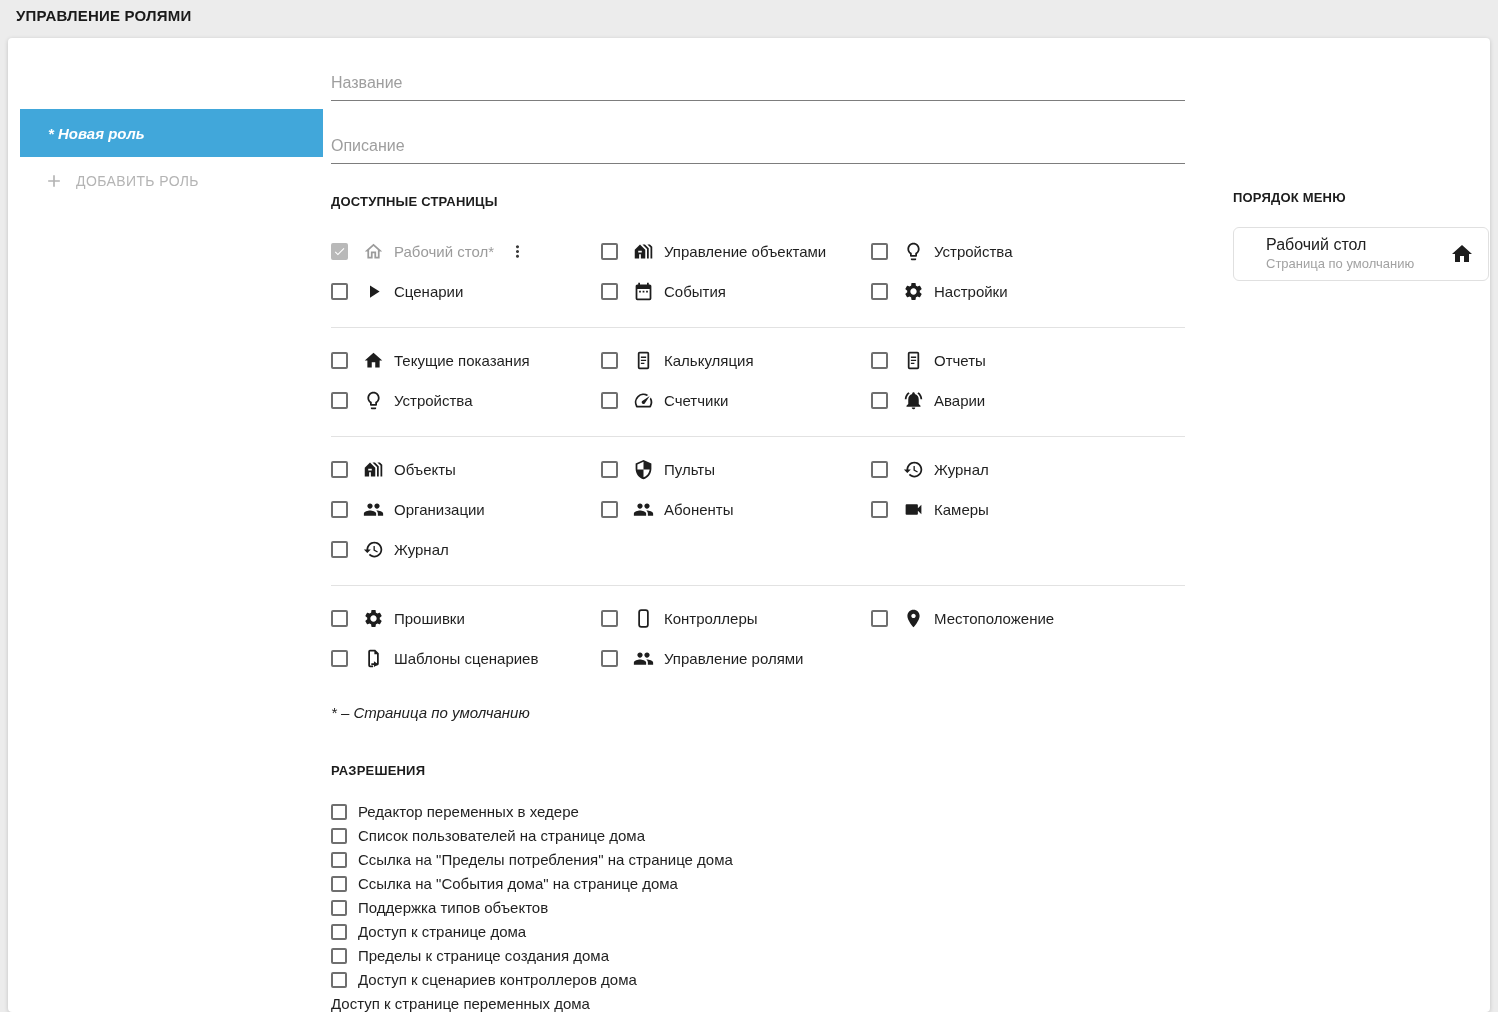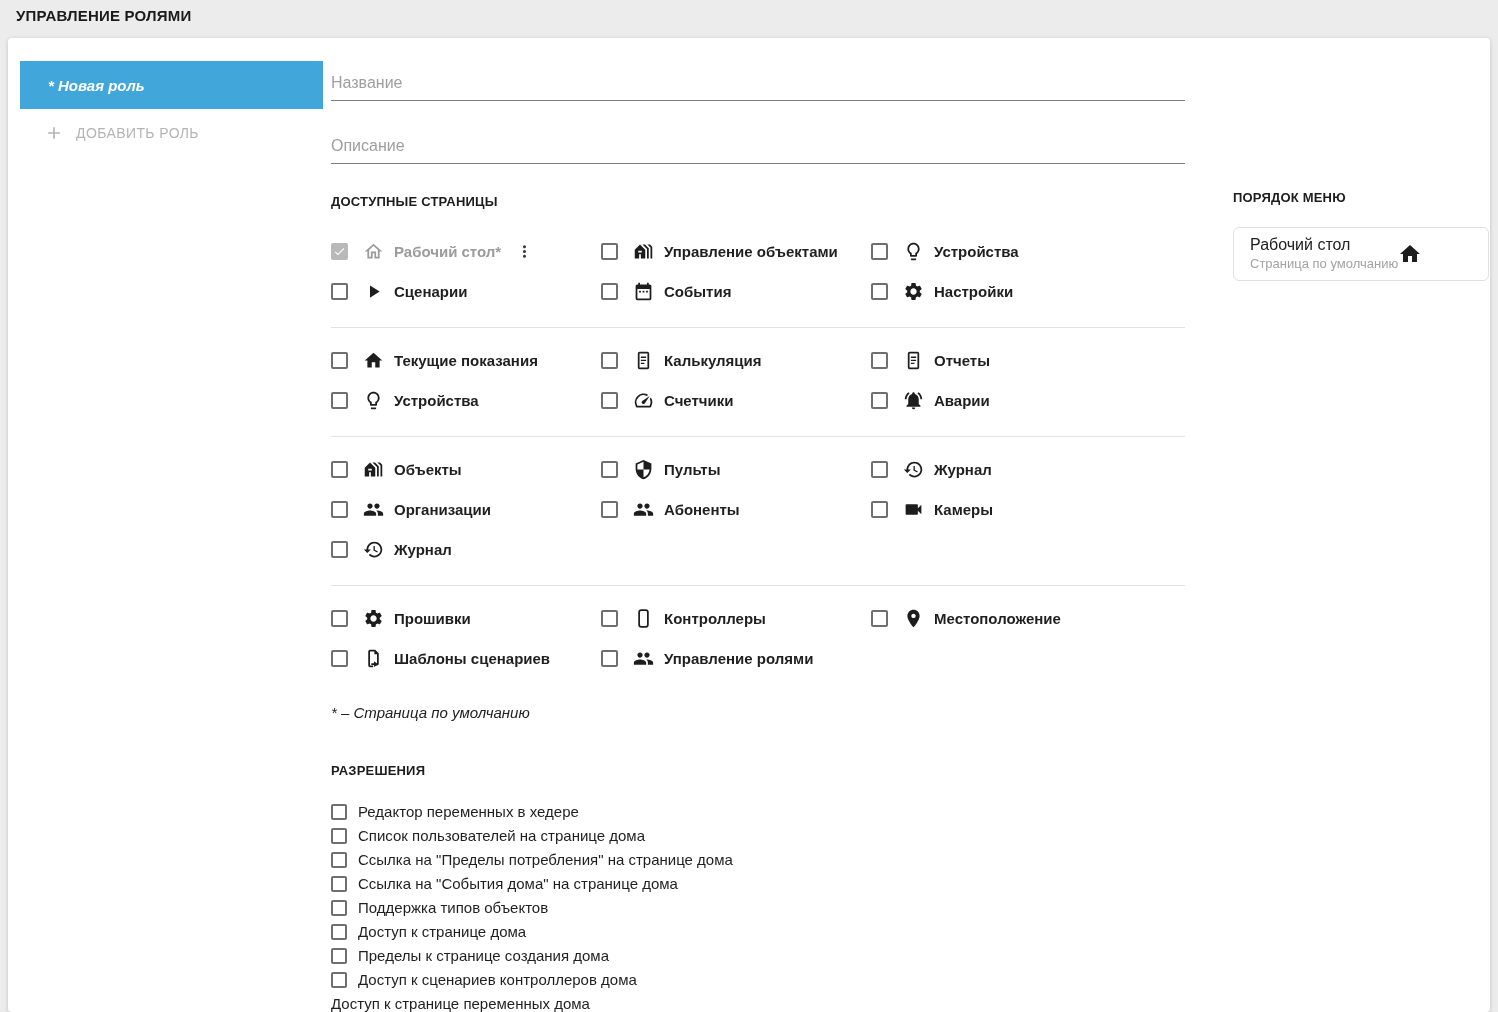--- a/index.html
+++ b/index.html
@@ -25,21 +25,21 @@
   }
 
   
   .sidebar { width:315px; flex-shrink:0; padding-top:23px; }
   .sidebar-item {
     height:48px; display:flex; align-items:center;
     padding-left:40px; font-size:15px; color:#3f3f3f; cursor:pointer;
   }
   .sidebar-item.selected {
     margin-left:12px; padding-left:28px;
-    color:#fff; font-style:italic; font-weight:700;
+    color:#fff; font-style:italic; font-weight:700;margin-top:48px;
   }
   .add-role {
     height:48px; display:flex; align-items:center;
     padding-left:36px; color:#b4b4b4; font-size:14px; letter-spacing:.4px;
     cursor:pointer; background:none; border:none; font-family:inherit;
   }
   .add-role .icon { margin-right:12px; }
   .add-role .icon svg { width:20px; height:20px; fill:#b4b4b4; display:block; }
 
   
@@ -54,21 +54,21 @@
 
   .section-title { font-size:13px; font-weight:700; color:#1c1c1c; letter-spacing:.2px; }
   .pages-title { margin:0 0 10px 0; }
 
   .page-group {
     display:grid; grid-template-columns:270px 270px 1fr;
     padding:12px 0 16px 0;
   }
   .page-group:not(:last-child) { border-bottom:1px solid #e2e2e2; }
   .page-item { display:flex; align-items:center; height:40px; }
-  .page-item .label { font-size:15px; color:#1f1f1f;font-weight:bold; }
+  .page-item .label { font-size:15px; color:#1f1f1f; }
   .page-item.disabled .label { color:#9b9b9b; }
   .page-item.disabled .icon svg { fill:#9b9b9b; }
   .icon { display:inline-flex; }
   .page-item .icon { margin:0 10px 0 0; }
   .page-item .icon svg { width:21px; height:21px; fill:#1d1d1d; display:block; }
 
   .cb {
     width:17px; height:17px; border:2px solid #6f6f6f; border-radius:2px;
     margin-right:15px; flex-shrink:0; display:inline-flex; align-items:center;
     justify-content:center; cursor:pointer; background:#fff;
@@ -84,21 +84,21 @@
   .perm-title { margin:42px 0 18px 0; }
   .perm-item { display:flex; align-items:flex-end; height:24px; }
   .perm-item .cb { width:16px; height:16px; margin-right:11px; }
   .perm-item .label { font-size:15px; color:#1f1f1f; }
 
   
   .right-panel { width:257px; flex-shrink:0; padding-top:152px; padding-right:1px;margin-left:36px; }
   .menu-order-title { margin-bottom:22px; }
   .mo-card {
     border:1px solid #e0e0e0; border-radius:6px; background:#fff;
-    padding:8px 14px 9px 16px; display:flex; align-items:center; justify-content:flex-start;
+    padding:8px 14px 9px 32px; display:flex; align-items:center; justify-content:space-between;
     cursor:grab;
   }
   .mo-card .mo-title { font-size:16px; color:#212121; margin-bottom:2px; }
   .mo-card .mo-sub { font-size:13px; color:#a2a2a2; }
   .mo-card .icon svg { width:24px; height:24px; fill:#1d1d1d; display:block; }
 </style>
 </head>
 <body>
 
 <div class="topbar">

